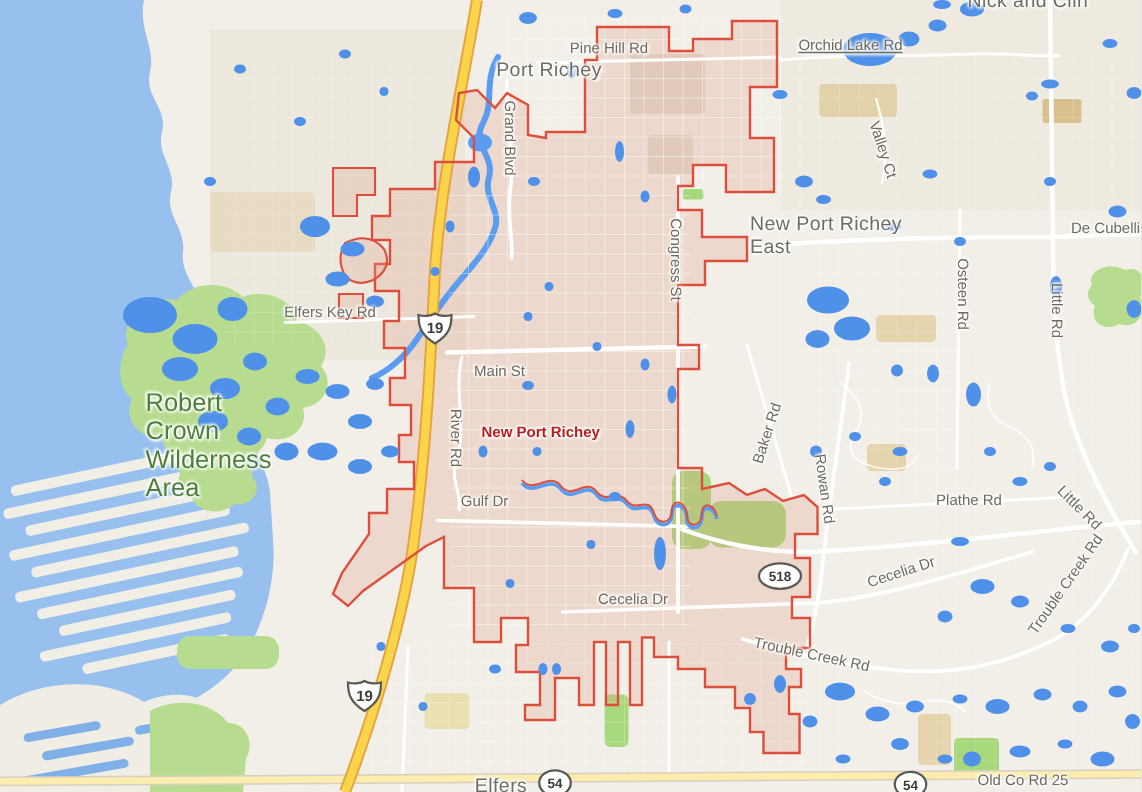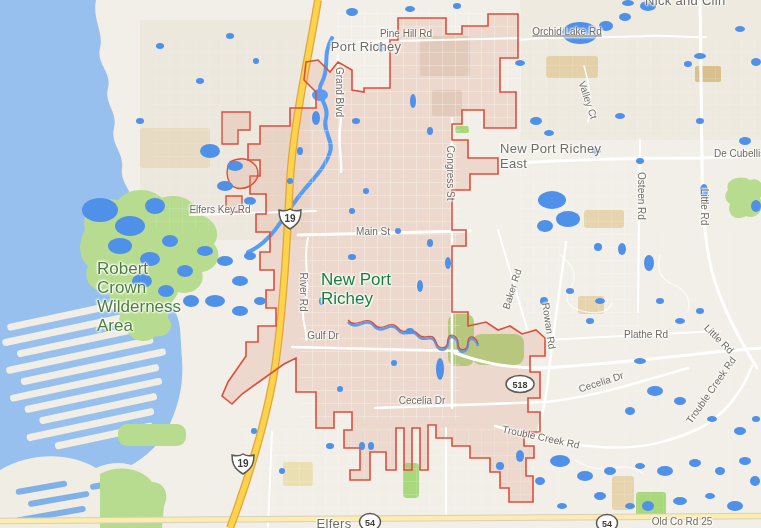--- a/index.html
+++ b/index.html
@@ -4,21 +4,21 @@
 <style>
   html,body{margin:0;padding:0;background:#ddd;}
   .stage{position:relative;width:761px;height:528px;overflow:hidden;
          font-family:"Liberation Sans",sans-serif;background:#f2efe8;}
   .stage svg{position:absolute;left:0;top:0;}
   .lbl{position:absolute;white-space:nowrap;color:#6e6a60;font-size:10px;line-height:1.1;
        transform:translate(-50%,-50%);pointer-events:none;
        text-shadow:0 0 2px #fff,0 0 2px #fff,0 0 3px #fff,1px 1px 2px #fff,-1px -1px 2px #fff;}
   .city{font-size:13px;color:#6d6c66;letter-spacing:.3px;}
   .wrap{white-space:normal;line-height:1.12;}
-  .npr{color:#15803d;font-weight:normal;font-size:17px;width:82px;}
+  .npr{color:#b91c1c;font-weight:bold;font-size:10px;width:82px;}
   .park-lbl{color:#4d7f3a;font-size:17px;width:98px;}
   .shield{position:absolute;pointer-events:none;}
   .shield svg{position:static;}
 </style>
 </head>
 <body>
 
 <div class="stage">
 
 <svg width="761" height="528" viewBox="0 0 761 528">
@@ -286,21 +286,21 @@
 <span class="lbl npr wrap" style="left:362px;top:289px;">New Port Richey</span>
 <span class="lbl city" style="left:334px;top:524px;">Elfers</span>
 <span class="lbl park-lbl wrap" style="left:146px;top:297px;">Robert Crown Wilderness Area</span>
 
 <span class="lbl" style="left:406px;top:33px;">Pine Hill Rd</span>
 <span class="lbl" style="left:567px;top:31px;text-decoration:underline;">Orchid Lake Rd</span>
 <span class="lbl" style="left:339px;top:92px;transform:translate(-50%,-50%) rotate(90deg);">Grand Blvd</span>
 <span class="lbl" style="left:588px;top:100px;transform:translate(-50%,-50%) rotate(72deg);">Valley Ct</span>
 <span class="lbl" style="left:714px;top:153px;transform:translate(0,-50%);">De Cubellis</span>
 <span class="lbl" style="left:220px;top:209px;">Elfers Key Rd</span>
-<span class="lbl" style="left:333px;top:231px;margin-left:40px;">Main St</span>
+<span class="lbl" style="left:333px;top:248px;">Main St</span>
 <span class="lbl" style="left:303px;top:292px;transform:translate(-50%,-50%) rotate(90deg);">River Rd</span>
 <span class="lbl" style="left:450px;top:173px;transform:translate(-50%,-50%) rotate(90deg);">Congress St</span>
 <span class="lbl" style="left:512px;top:289px;transform:translate(-50%,-50%) rotate(-72deg);">Baker Rd</span>
 <span class="lbl" style="left:641px;top:196px;transform:translate(-50%,-50%) rotate(90deg);">Osteen Rd</span>
 <span class="lbl" style="left:704px;top:207px;transform:translate(-50%,-50%) rotate(90deg);">Little Rd</span>
 <span class="lbl" style="left:323px;top:335px;text-align:right;">Gulf Dr</span>
 <span class="lbl" style="left:549px;top:326px;transform:translate(-50%,-50%) rotate(82deg);">Rowan Rd</span>
 <span class="lbl" style="left:634px;top:334px;padding-left:24px;">Plathe Rd</span>
 <span class="lbl" style="left:719px;top:339px;transform:translate(-50%,-50%) rotate(45deg);">Little Rd</span>
 <span class="lbl" style="left:601px;top:382px;transform:translate(-50%,-50%) rotate(-18deg);">Cecelia Dr</span>

